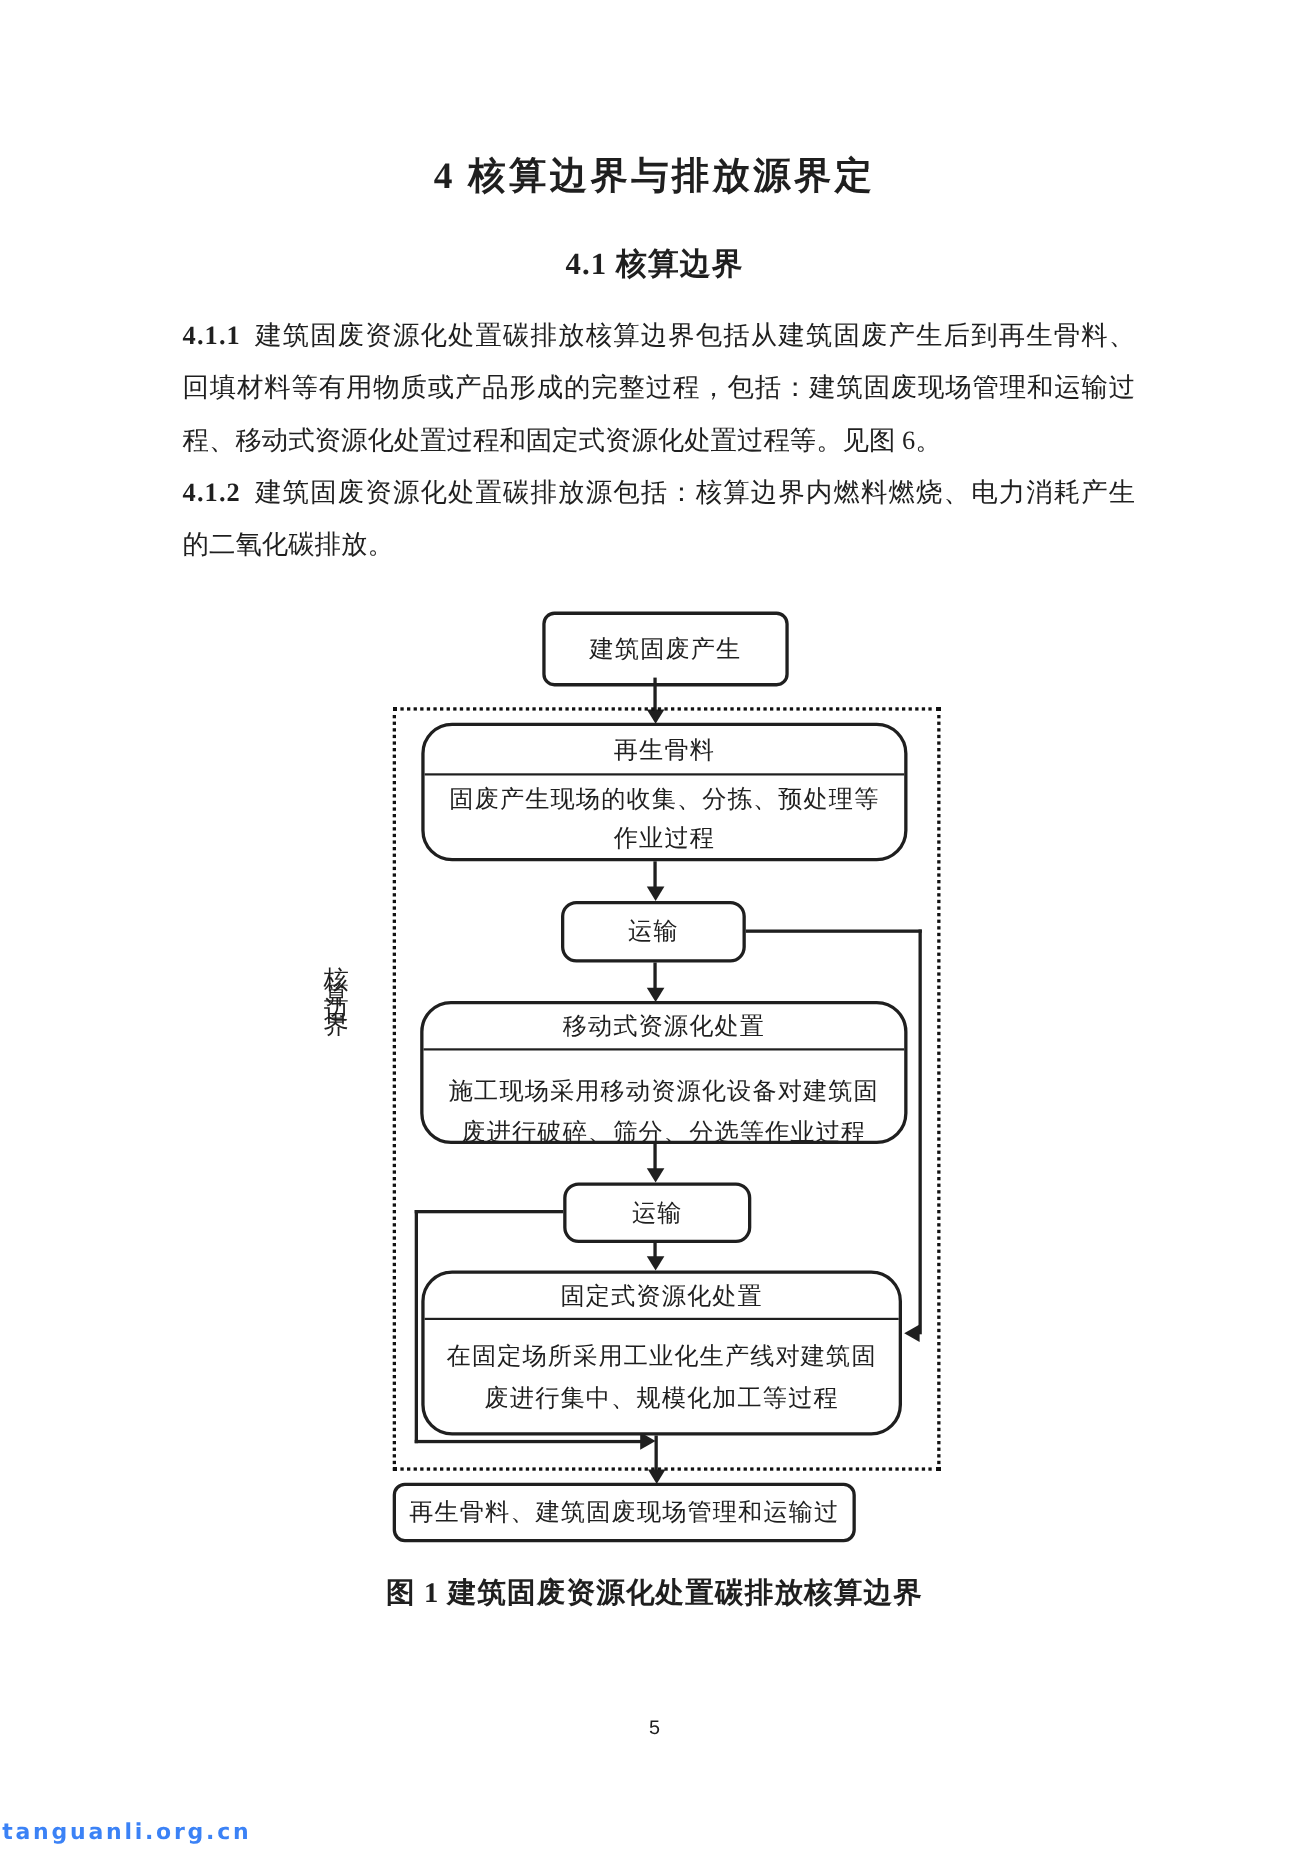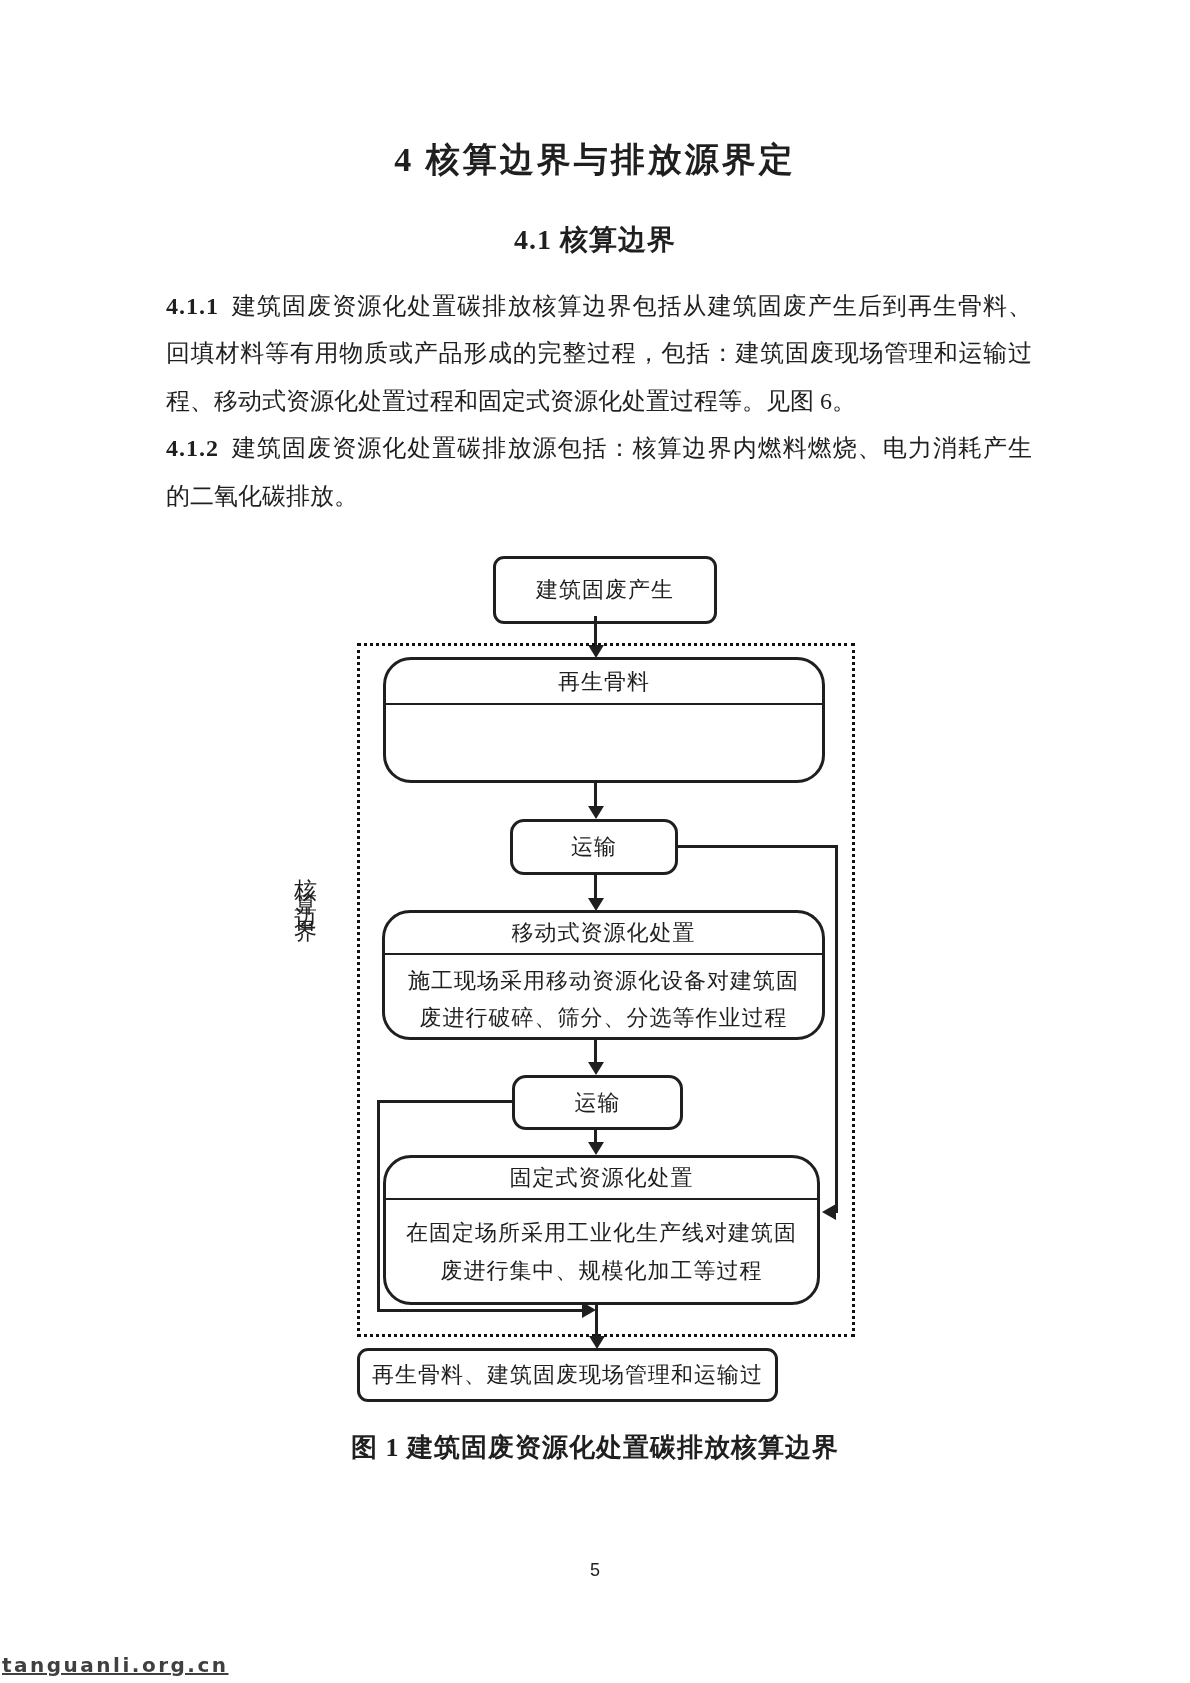--- a/index.html
+++ b/index.html
@@ -37,22 +37,22 @@
   .boundary{position:absolute;left:357px;top:643px;width:498px;height:694px;
             border:3.5px dotted #111;box-sizing:border-box;background:transparent;}
   .boundary-label{position:absolute;left:290px;top:860px;font-size:23px;letter-spacing:14px;
                   writing-mode:vertical-lr;text-orientation:upright;}
 
   .figcaption{position:absolute;top:1430px;left:0;width:100%;text-align:center;
               font-size:26px;font-weight:bold;letter-spacing:1px;}
   .pagenum{position:absolute;top:1560px;left:0;width:100%;text-align:center;
            font-size:18px;font-family:"Liberation Sans","DejaVu Sans",sans-serif;}
   .watermark{position:absolute;left:2px;top:1653px;font-size:20px;font-weight:bold;
-             letter-spacing:2.5px;color:#404040;
-             font-family:"DejaVu Sans","Liberation Sans",sans-serif;text-decoration:underline;}
+             letter-spacing:2.5px;color:#3b82f6;
+             font-family:"DejaVu Sans","Liberation Sans",sans-serif;}
 </style>
 </head>
 <body>
 
 <div class="page">
 
   <div class="h1">4 核算边界与排放源界定</div>
   <div class="h2">4.1 核算边界</div>
 
   <div class="bodytext">
@@ -68,37 +68,41 @@
     <div class="box r-sm center-txt" style="left:493px;top:556px;width:224px;height:68px;">建筑固废产生</div>
 
     <div class="ln" style="left:594px;top:616px;width:3px;height:31px;"></div>
     <div class="ah ah-down" style="left:588px;top:645px;"></div>
 
     <div class="boundary"></div>
     <div class="boundary-label">核算边界</div>
 
     <div class="box r-lg" style="left:383px;top:657px;width:442px;height:126px;">
       <div class="btitle">再生骨料</div>
+      <div class="bbody">
+        <div>固废产生现场的收集、分拣、预处理等</div>
+        <div>作业过程</div>
+      </div>
     </div>
 
     <div class="ln" style="left:594px;top:783px;width:3px;height:25px;"></div>
     <div class="ah ah-down" style="left:588px;top:806px;"></div>
 
     <div class="box r-md center-txt" style="left:510px;top:819px;width:168px;height:56px;">运输</div>
 
     <div class="ln" style="left:678px;top:845px;width:160px;height:3px;"></div>
     <div class="ln" style="left:835px;top:845px;width:3px;height:368px;"></div>
     <div class="ah ah-left" style="left:822px;top:1204px;"></div>
 
     <div class="ln" style="left:594px;top:875px;width:3px;height:25px;"></div>
     <div class="ah ah-down" style="left:588px;top:898px;"></div>
 
     <div class="box r-lg" style="left:382px;top:910px;width:443px;height:130px;">
       <div class="btitle" style="height:42px;">移动式资源化处置</div>
-      <div class="bbody" style="line-height:37px;padding-top:7px;">
+      <div class="bbody" style="line-height:37px;padding-top:18px;">
         <div>施工现场采用移动资源化设备对建筑固</div>
         <div>废进行破碎、筛分、分选等作业过程</div>
       </div>
     </div>
 
     <div class="ln" style="left:594px;top:1040px;width:3px;height:23px;"></div>
     <div class="ah ah-down" style="left:588px;top:1062px;"></div>
 
     <div class="box r-md center-txt" style="left:512px;top:1075px;width:171px;height:55px;">运输</div>
 

